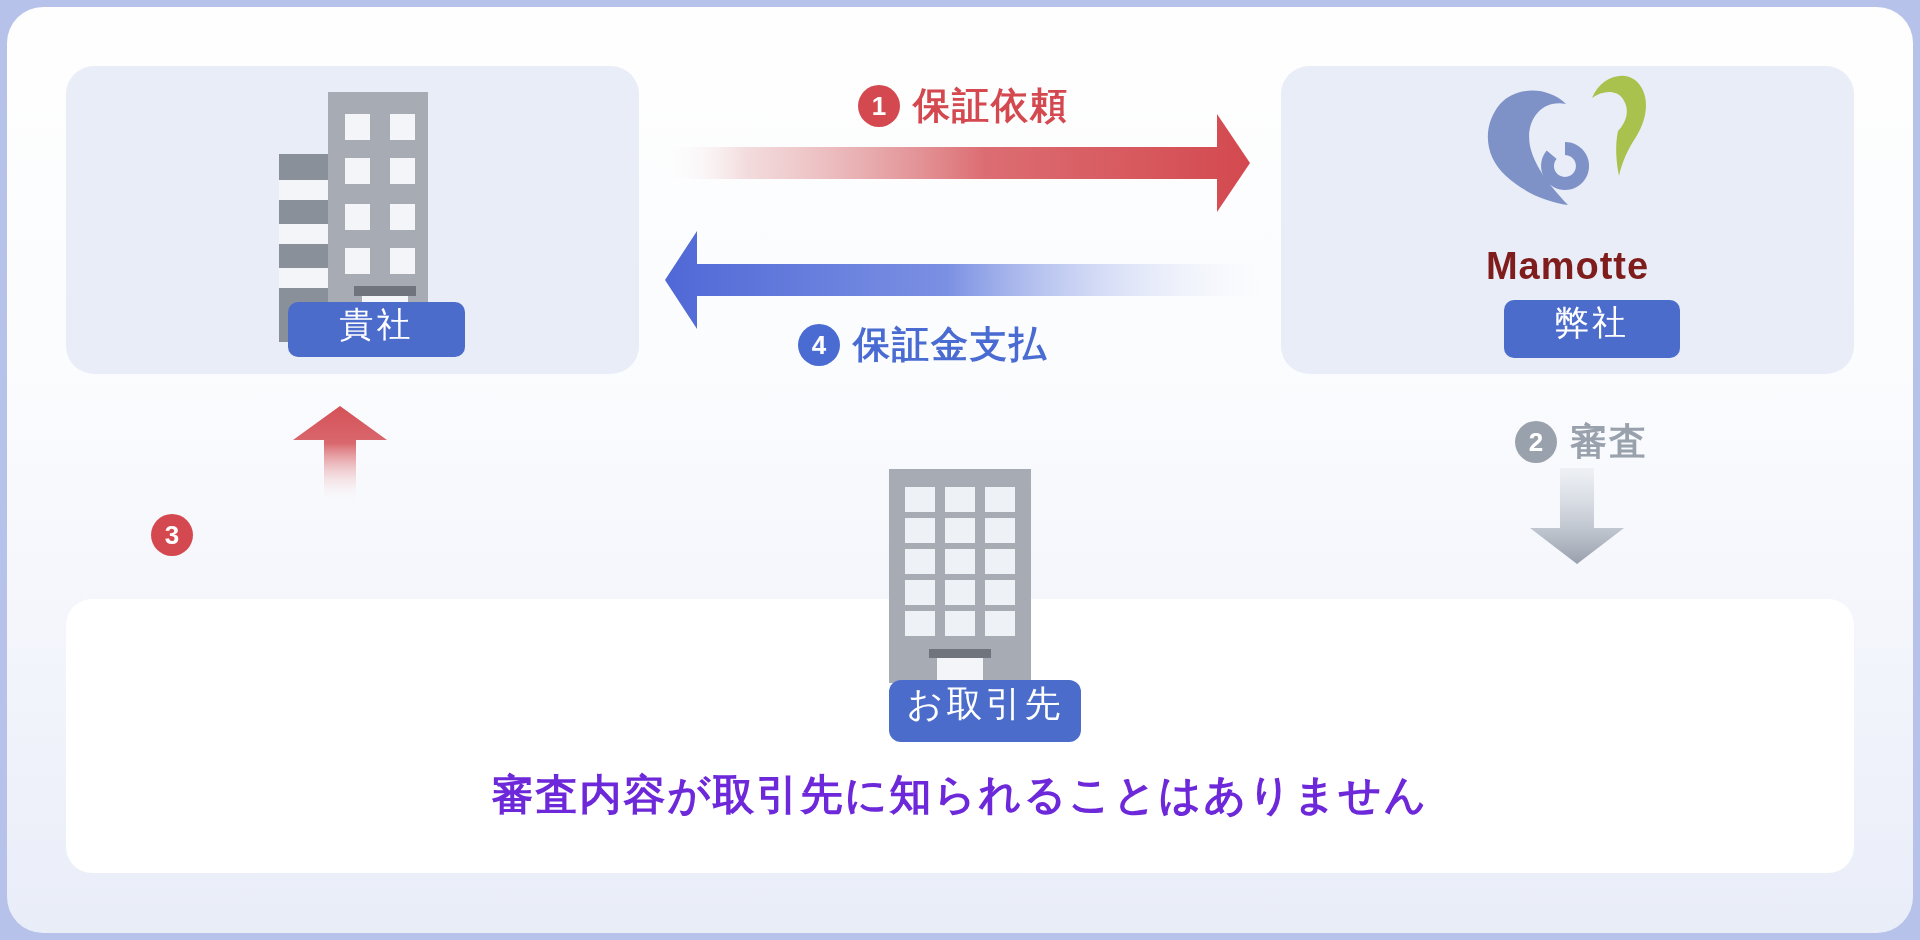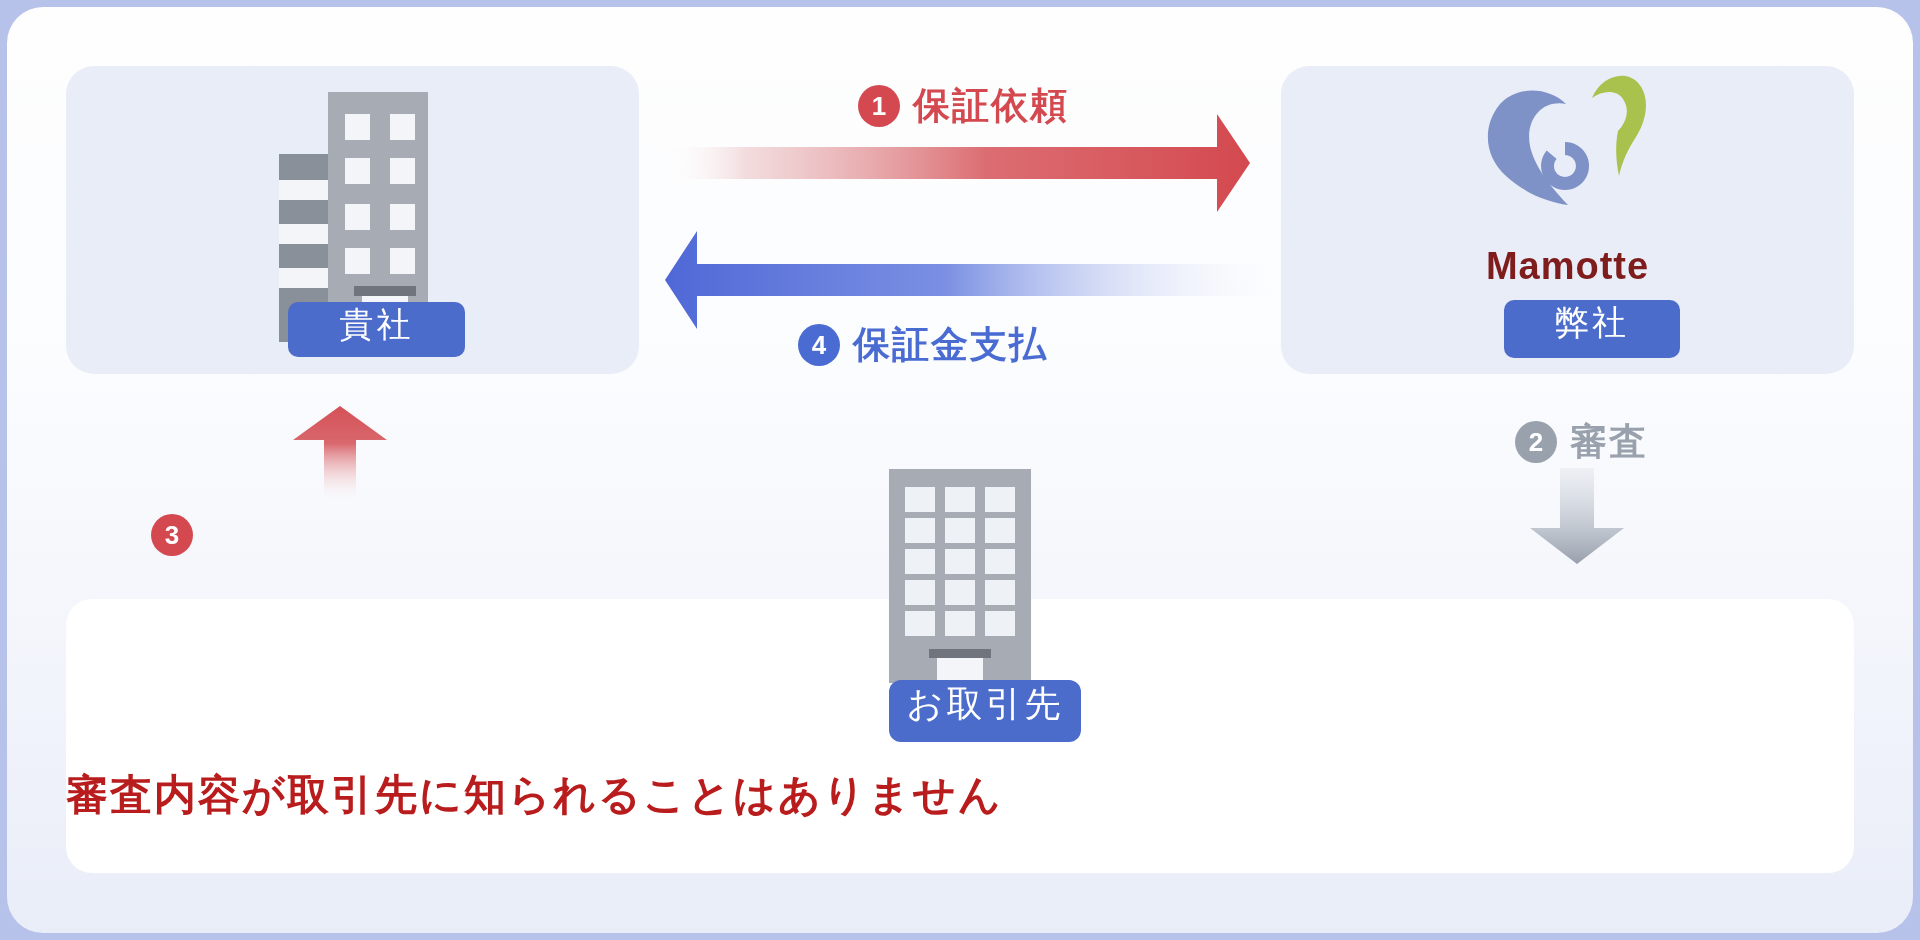--- a/index.html
+++ b/index.html
@@ -24,22 +24,22 @@
   .step{position:absolute;z-index:3;display:flex;align-items:center;gap:13px;font-weight:700;font-size:37px;letter-spacing:2px;}
   .step .num{flex:0 0 auto;width:42px;height:42px;border-radius:50%;color:#ffffff;display:flex;
              align-items:center;justify-content:center;font-size:26px;letter-spacing:0;}
   .step--red{color:#d4494f;} .step--red .num{background:#d4494f;}
   .step--blue{color:#4a6cd2;} .step--blue .num{background:#4a6cd2;}
   .step--gray{color:#99a1ad;} .step--gray .num{background:#99a1ad;}
   .step--request{left:858px;top:81px;}
   .step--payout{left:798px;top:320px;}
   .step--screening{left:1515px;top:417px;}
   .step--default{left:151px;top:514px;}
-  .note{position:absolute;left:66px;top:767px;width:1788px;z-index:3;
-        font-size:42px;font-weight:700;color:#b91c1c;letter-spacing:2px;}
+  .note{position:absolute;left:66px;top:767px;width:1788px;z-index:3;text-align:center;
+        font-size:42px;font-weight:700;color:#6d28d9;letter-spacing:2px;}
 </style>
 </head>
 <body>
 
 <div class="stage">
   <div class="panel"></div>
 
   <div class="card card--left"></div>
   <div class="card card--right"></div>
   <div class="card card--bottom"></div>

